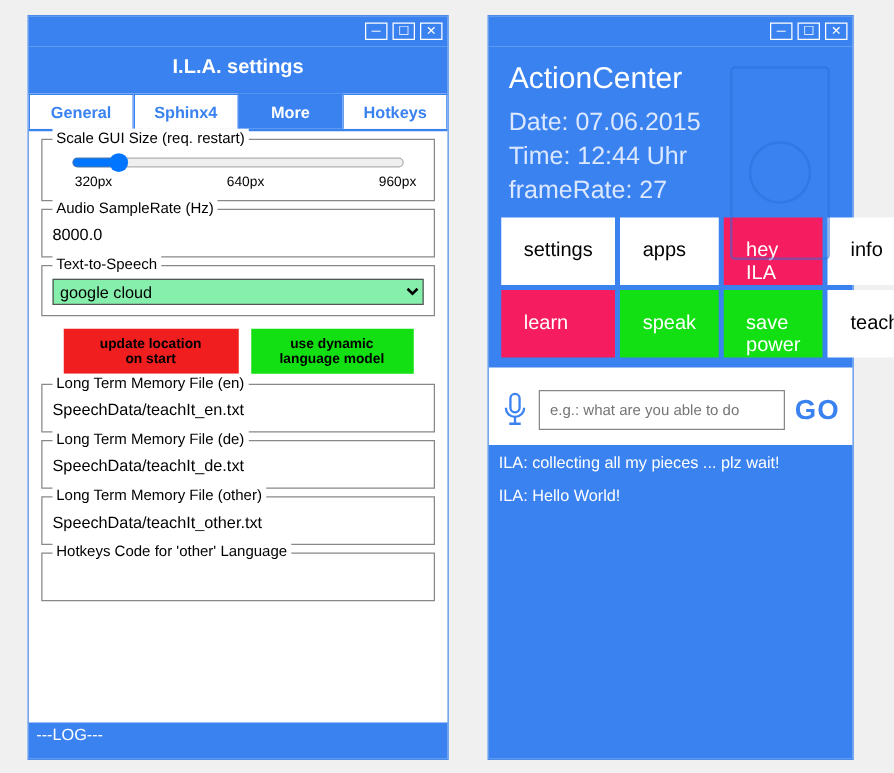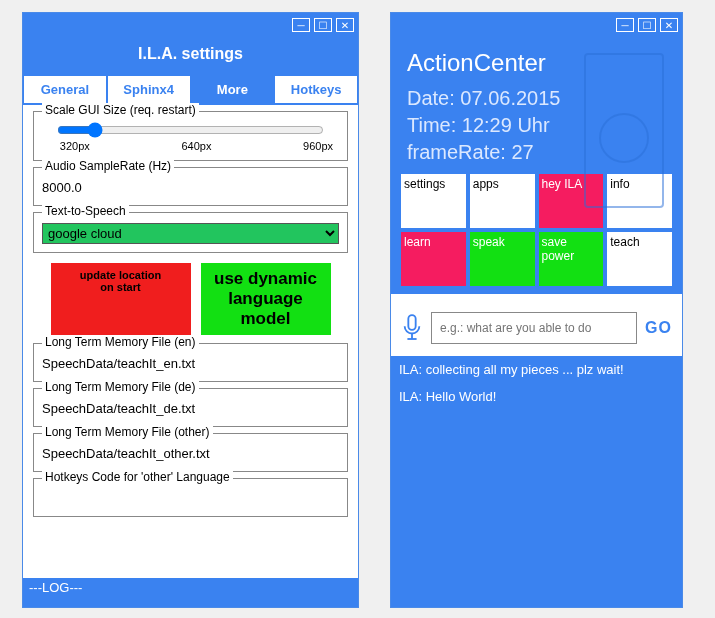--- a/index.html
+++ b/index.html
@@ -15,42 +15,42 @@
   .tab.active { background: #3a82f0; color: #fff; }
   .content { padding: 6px 10px; font-size: 13px; display:flex; flex-direction:column; gap:6px; }
   .fieldset { border: 1px solid #888; padding: 10px 8px 8px; position: relative; }
   .fieldset .legend { position: absolute; top: -9px; left: 8px; background: #fff; padding: 0 3px; font-size: 12px; }
   .slider-wrap { display:flex; flex-direction:column; align-items:center; }
   .slider { width: 90%; }
   .ticks { display:flex; justify-content:space-between; width:92%; font-size:11px; margin-top:2px; margin-left:4%; }
   .row2 { display:flex; gap:6px;flex-direction:column; }
   .row2 .fieldset { flex:1; }
   .inputline { border:none; outline:none; width:100%; font-size:13px; padding:2px 0; }
-  .select { width:100%; border:1px solid #555; font-size:13px; padding:1px; background:#22c55e; }
+  .select { width:100%; border:1px solid #555; font-size:13px; padding:1px; background:#86efac; }
   .btnrow { display:flex; justify-content:center; gap:10px; padding:4px 0 2px; }
   .btn-red { background:#f01e1e; color:#000; font-weight:bold; font-size:11px; text-align:center; padding:6px 17px; width:140px; cursor:pointer; }
-  .btn-green { background:#12e012; color:#000; font-weight:bold; font-size:17px; text-align:center; padding:6px 8px; width:130px; cursor:pointer; }
+  .btn-green { background:#12e012; color:#000; font-weight:bold; font-size:11px; text-align:center; padding:6px 8px; width:130px; cursor:pointer; }
   .footer-left { margin-top:auto; background:#3a82f0; color:#fff; font-size:13px; padding:2px 6px 12px; }
 
   
   .win-right { position:absolute; left:390px; top:12px; width:293px; height:596px; border:1px solid #4a8ae8; background:#fff; display:flex; flex-direction:column; }
   .ac-panel { background:#3a82f0; margin:0; padding:6px 8px 8px; }
   .ac-inner { position:relative; padding:6px 8px 8px; }
   .ac-title { color:#ffffff; font-size:24px; font-weight:normal; margin-bottom:8px; }
   .ac-line { color:#dbe8ff; font-size:20px; line-height:1.35; }
   .phone-bg { position:absolute; right:10px; top:10px; width:80px; height:155px; border:2px solid #2a6fd8; border-radius:4px; opacity:0.5; }
   .phone-bg::before { content:""; position:absolute; left:50%; top:55%; transform:translate(-50%,-50%); width:46px; height:46px; border:2px solid #2a6fd8; border-radius:50%; }
   .grid { display:grid; grid-template-columns:repeat(4,1fr); gap:4px; padding:0 2px; }
-  .tile { height:54px; font-size:12px; padding:3px; color:#000; cursor:pointer; background:#fff; }
+  .tile { height:54px; font-size:16px; padding:18px; color:#000; cursor:pointer; background:#fff; }
   .tile.red { background:#f51c60; color:#fff; }
   .tile.green { background:#12e012; color:#fff; }
   .inputbar { display:flex; align-items:center; gap:8px; padding:18px 10px 12px; }
   .mic { width:22px; height:30px; }
   .textinput { flex:1; border:1px solid #888; padding:8px; font-size:12px; color:#888; }
-  .go { color:#3a82f0; font-size:16px; font-weight:bold; cursor:pointer; letter-spacing:1px; }
+  .go { color:#3a82f0; font-size:22px; font-weight:bold; cursor:pointer; letter-spacing:1px; }
   .log { background:#3a82f0; color:#fff; flex:1; padding:6px 8px; font-size:13px; }
   .log p { margin-bottom:12px; }
 </style>
 </head>
 <body>
 
 <div class="win-left">
   <div class="titlebar">
     <div class="ctrl">─</div>
     <div class="ctrl">☐</div>
@@ -121,21 +121,21 @@
   <div class="titlebar">
     <div class="ctrl">─</div>
     <div class="ctrl">☐</div>
     <div class="ctrl">✕</div>
   </div>
   <div class="ac-panel">
     <div class="ac-inner">
       <div class="phone-bg"></div>
       <div class="ac-title">ActionCenter</div>
       <div class="ac-line">Date: 07.06.2015</div>
-      <div class="ac-line">Time: 12:29 Uhr</div>
+      <div class="ac-line">Time: 12:44 Uhr</div>
       <div class="ac-line">frameRate: 27</div>
     </div>
     <div class="grid">
       <div class="tile">settings</div>
       <div class="tile">apps</div>
       <div class="tile red">hey ILA</div>
       <div class="tile">info</div>
       <div class="tile red">learn</div>
       <div class="tile green">speak</div>
       <div class="tile green">save power</div>

